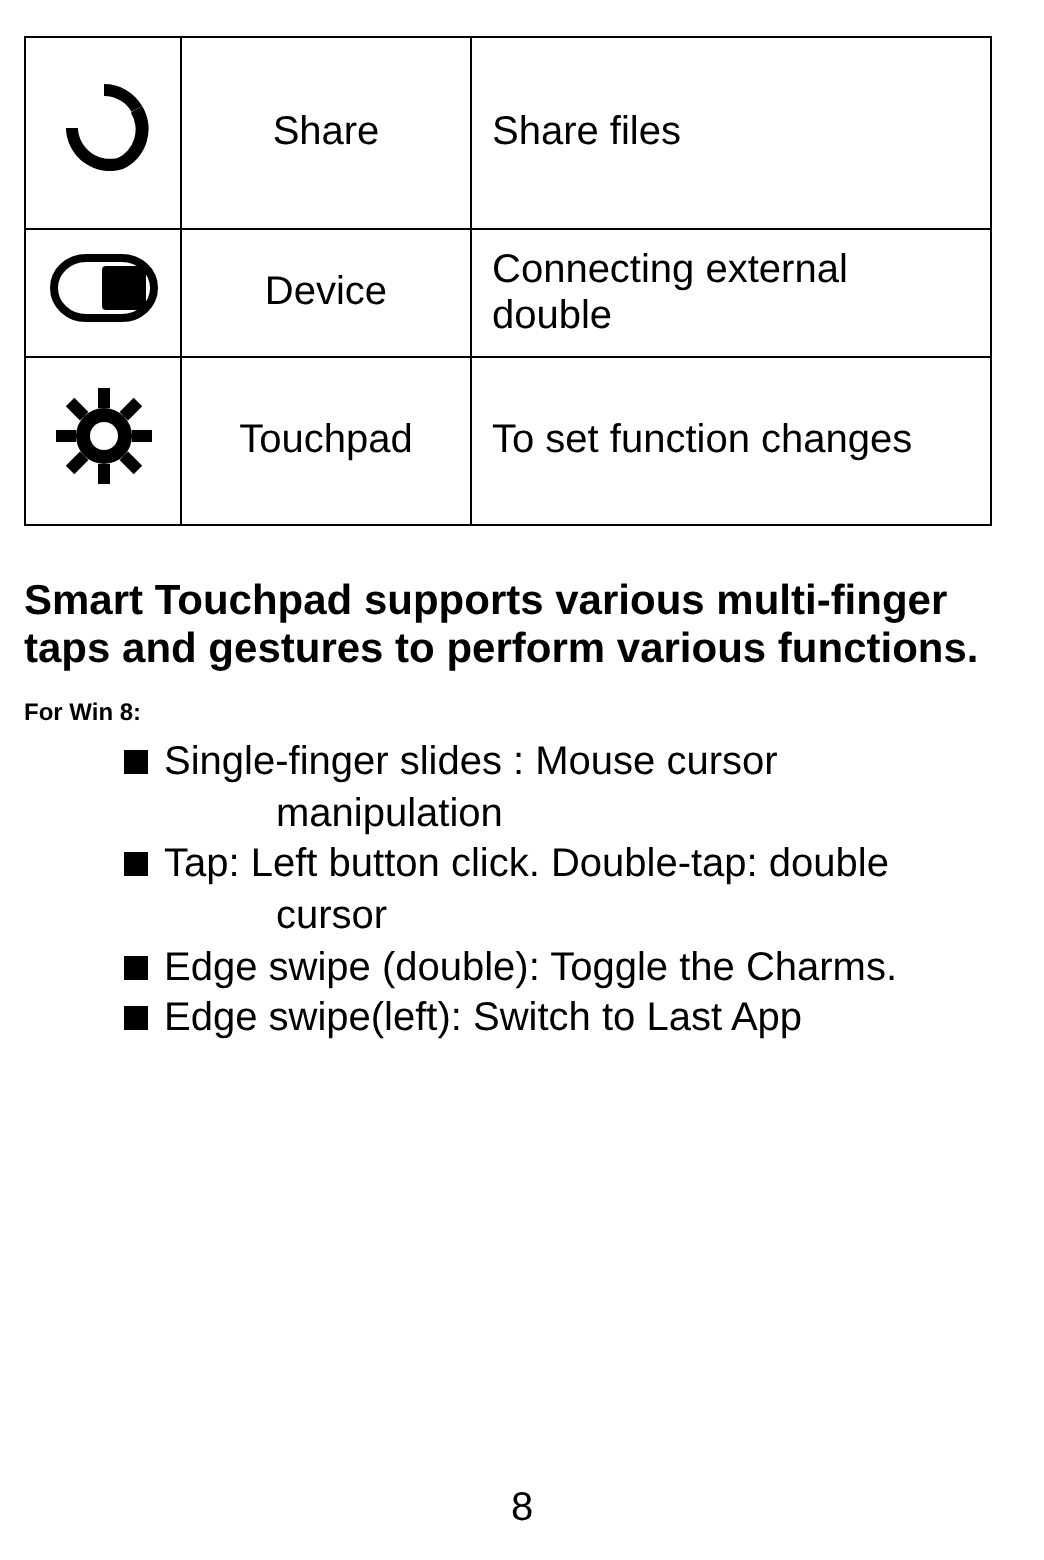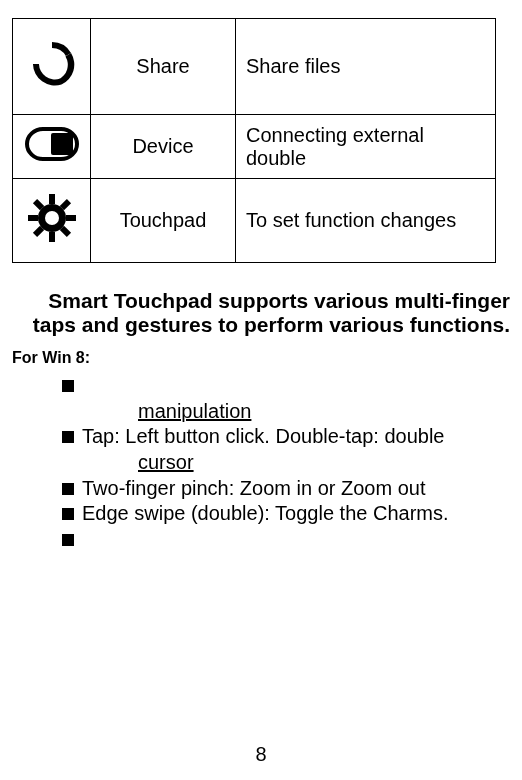--- a/index.html
+++ b/index.html
@@ -46,24 +46,24 @@
   .icon {
     display: inline-block;
     vertical-align: middle;
   }
 
   h2.heading {
     font-size: 21px;
     font-weight: bold;
     margin: 0 0 12px 0;
     line-height: 1.15;
-    text-align: right;
+    text-align: left;
   }
   .subheading {
-    font-size: 16px;
+    font-size: 12px;
     font-weight: bold;
     margin: 0 0 6px 0;
   }
   ul.gestures {
     list-style: none;
     margin: 0;
     padding: 0 0 0 50px;
   }
   ul.gestures li {
     position: relative;
@@ -79,21 +79,20 @@
     height: 12px;
     background: #000;
     margin-right: 8px;
     position: relative;
     top: 0px;
   }
   ul.gestures li .continuation {
     display: block;
     padding-left: 54px;
     text-indent: 0;
-    text-decoration: underline;
   }
 
   .page-number {
     position: absolute;
     bottom: 14px;
     left: 0;
     width: 522px;
     text-align: center;
     font-size: 20px;
   }
@@ -156,22 +155,21 @@
     </tr>
   </tbody>
     </table>
 
   <h2 class="heading">Smart Touchpad supports various multi-finger taps and gestures to perform various functions.</h2>
 
   <div class="subheading">For Win 8:</div>
 
   <ul class="gestures">
 
-  <li><span class="bullet"></span><span class="continuation">manipulation</span></li>
+  <li><span class="bullet"></span><span>Single-finger slides : Mouse cursor</span><span class="continuation">manipulation</span></li>
       <li><span class="bullet"></span><span>Tap: Left button click. Double-tap: double</span><span class="continuation">cursor</span></li>
-      <li><span class="bullet"></span><span>Two-finger pinch: Zoom in or Zoom out</span></li>
       <li><span class="bullet"></span><span>Edge swipe (double): Toggle the Charms.</span></li>
-      <li><span class="bullet"></span></li>
+      <li><span class="bullet"></span><span>Edge swipe(left): Switch to Last App</span></li>
     </ul>
 
 </div>
 
 <div class="page-number">8</div>
 
 </body></html>

